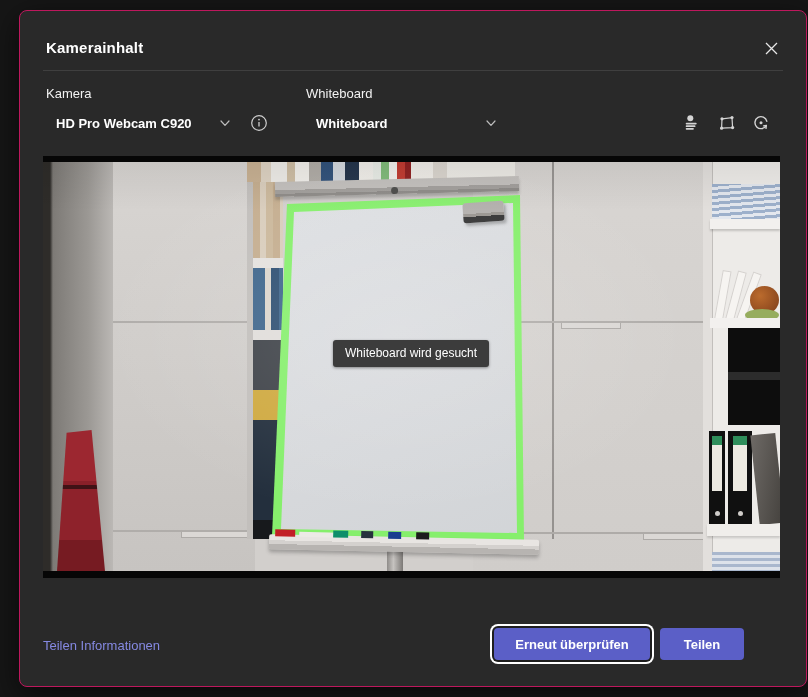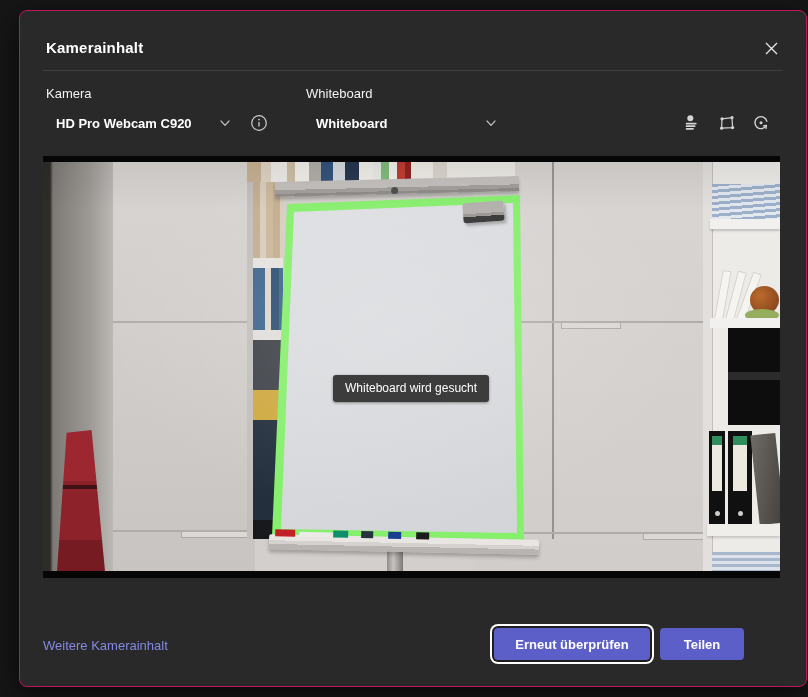--- a/index.html
+++ b/index.html
@@ -93,21 +93,21 @@
   .p-tray div{top:-5px;height:7px;}
   .m-red{left:6px;width:20px;background:#c22026;}
   .m-white{left:30px;width:40px;height:5px!important;top:-3px!important;background:#eceae6;}
   .m-teal{left:64px;width:15px;background:#0e8f6a;}
   .m-navy{left:92px;width:12px;background:#27323e;}
   .m-blue{left:119px;width:13px;background:#1a3d8f;}
   .m-black{left:147px;width:13px;background:#1c1c1c;}
   .p-vignette{inset:0;background:radial-gradient(ellipse at 48% 42%,rgba(255,255,255,.16),rgba(0,0,0,0) 55%),
     linear-gradient(180deg,rgba(0,0,0,.07),rgba(0,0,0,0) 12%);pointer-events:none;}
   .wb-tooltip{position:absolute;left:290px;top:184px;height:27px;line-height:27px;padding:0 12px;background:#3c3c3c;
-    border-radius:3px;color:#ffffff;font-size:12px;white-space:nowrap;box-shadow:0 1px 3px rgba(0,0,0,.4);margin-top:35px;}
+    border-radius:3px;color:#ffffff;font-size:12px;white-space:nowrap;box-shadow:0 1px 3px rgba(0,0,0,.4);}
   
   .caption{position:absolute;left:0;right:0;top:580px;text-align:center;font-size:12.5px;color:#ffffff;}
   .caption .cap-bold{font-weight:700;}
   .caption .cap-note{margin-left:4px;color:#f0f0f0;}
   .more-link{position:absolute;left:23px;top:627px;font-size:13px;color:#8589e2;cursor:pointer;text-decoration:none;}
   .btn{position:absolute;top:617px;height:32px;border:none;border-radius:4px;background:#5b5fc7;color:#ffffff;
     font-family:inherit;font-size:13px;font-weight:700;cursor:pointer;}
   .btn-recheck{left:474px;width:156px;box-shadow:0 0 0 2px #1e1e1e,0 0 0 4px #ffffff;}
   .btn-share{left:640px;width:84px;}
 </style>
@@ -256,17 +256,17 @@
         <div class="m-navy"></div>
         <div class="m-blue"></div>
         <div class="m-black"></div>
       </div>
       <div class="p-vignette"></div>
     </div>
     <div class="wb-tooltip">Whiteboard wird gesucht</div>
   </div>
 
 
-  <a class="more-link">Weitere Kamerainhalt</a>
+  <a class="more-link">Teilen Informationen</a>
   <button class="btn btn-recheck">Erneut überprüfen</button>
   <button class="btn btn-share">Teilen</button>
 
 </div>
 
 </body></html>

